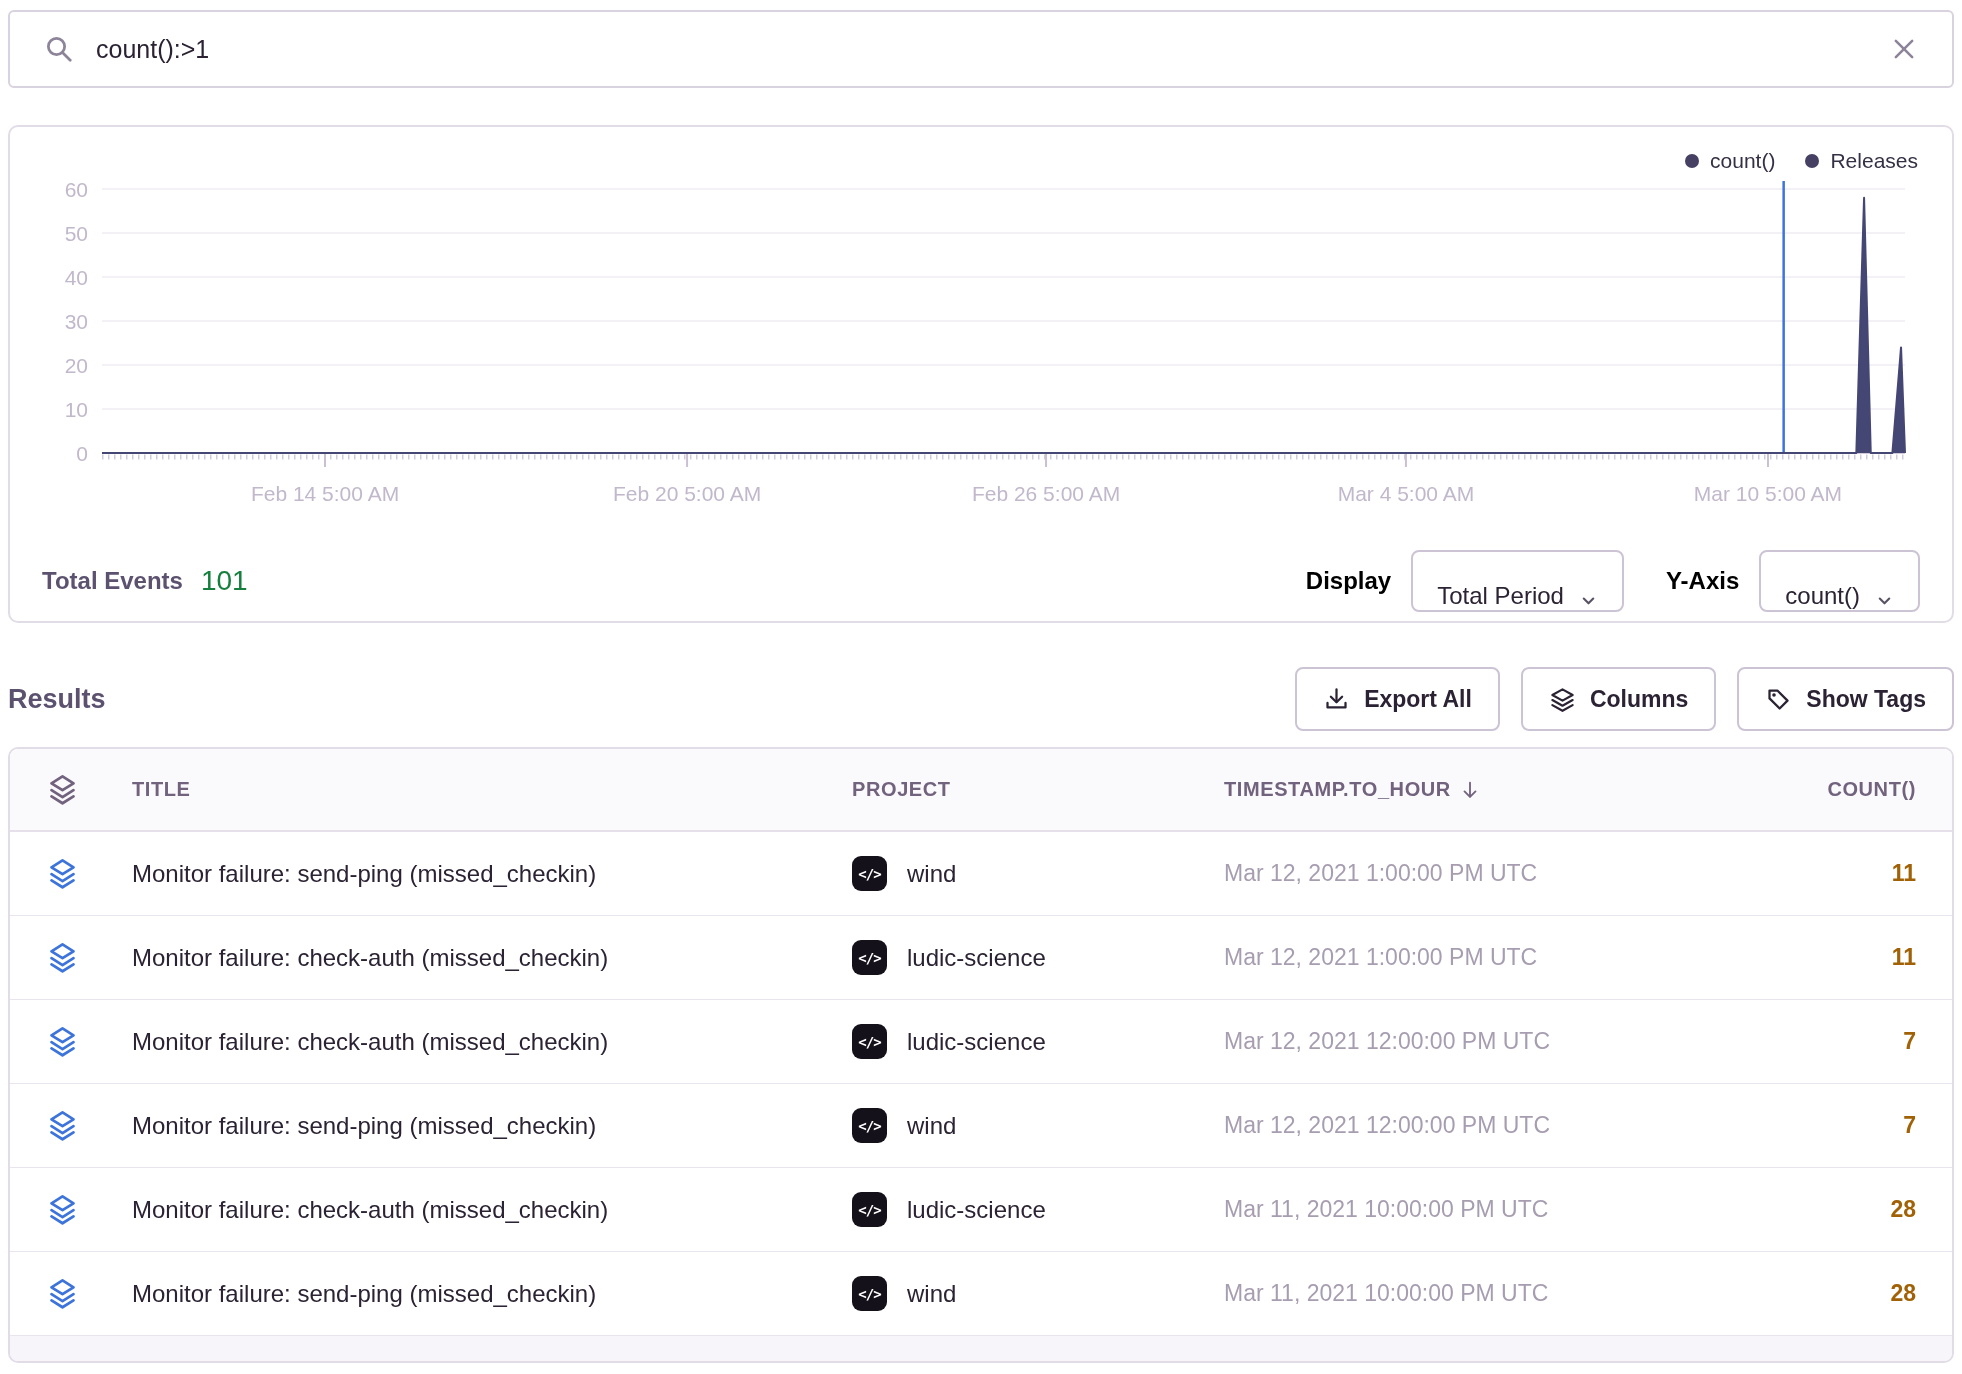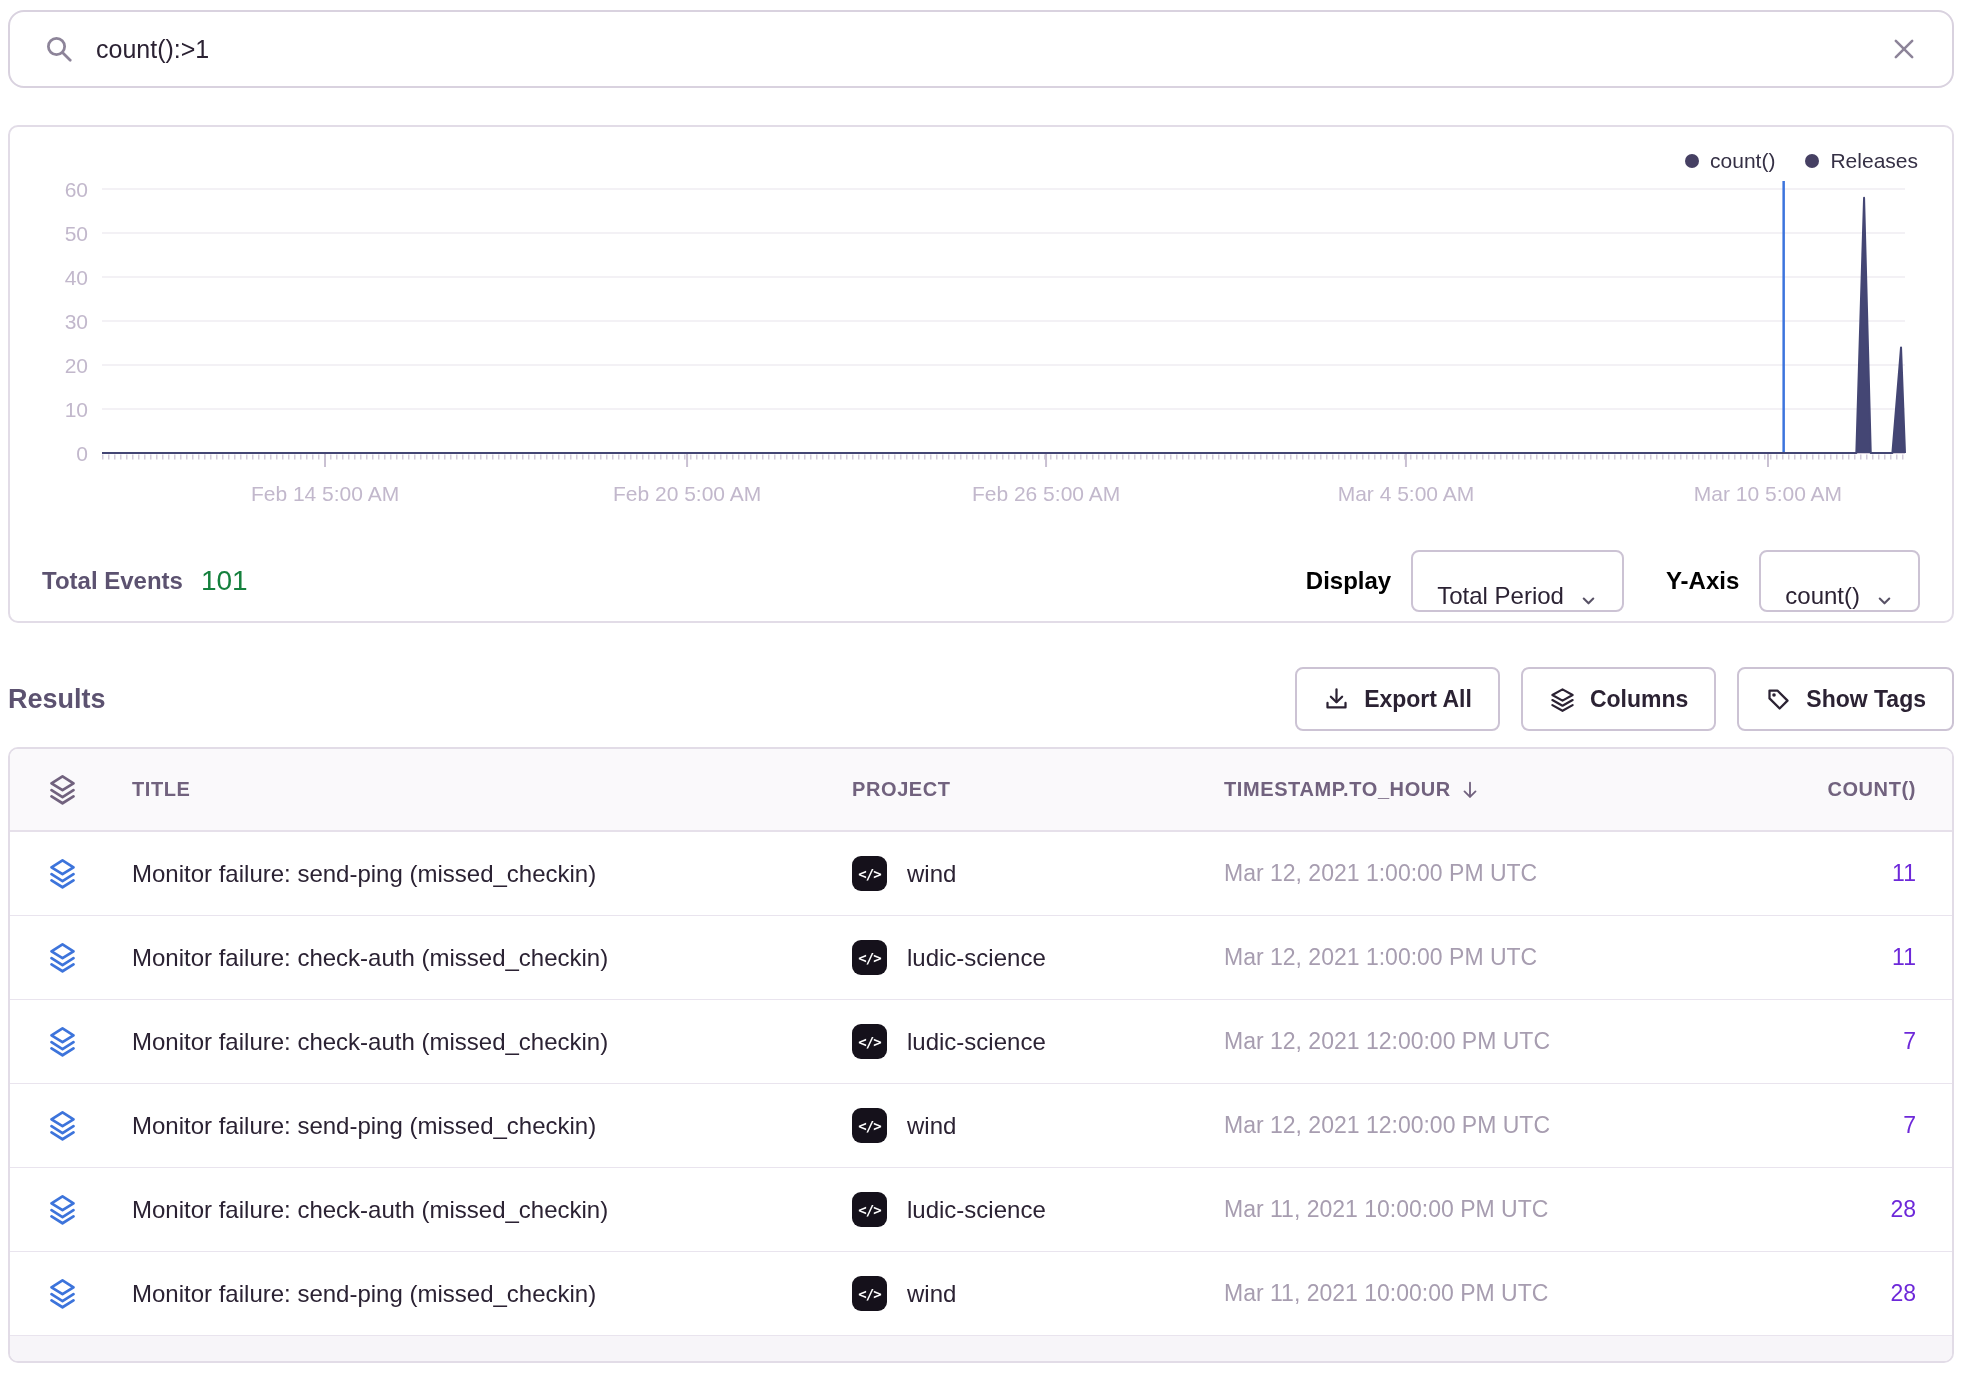--- a/index.html
+++ b/index.html
@@ -5,21 +5,21 @@
   * { box-sizing: border-box; }
   html,body { margin:0; padding:0; }
   body {
     width:1962px; height:1374px; position:relative; overflow:hidden;
     background:#ffffff; color:#2B2233;
     font-family:"Liberation Sans", sans-serif;
   }
   
   .search-bar {
     position:absolute; left:8px; top:10px; width:1946px; height:78px;
-    border:2px solid #D9D2DF; border-radius:16px; background:#fff;
+    border:2px solid #D9D2DF; border-radius:6px; background:#fff;
     display:flex; align-items:center; padding:0 34px;
   }
   .search-bar .mag { width:30px; height:30px; margin-right:22px; flex:none; }
   .search-text { flex:1; font-size:25px; color:#2B2233; white-space:nowrap; }
   .clear-x { width:28px; height:28px; flex:none; cursor:pointer; }
 
   
   .chart-panel {
     position:absolute; left:8px; top:125px; width:1946px; height:498px;
     border:2px solid #E2DCE7; border-radius:10px; background:#fff;
@@ -80,21 +80,21 @@
   .cell-title { font-size:24px; color:#2B2233; padding-left:20px; white-space:nowrap; }
   .pad-l { padding-left:20px; }
   .cell-project { display:flex; align-items:center; gap:20px; font-size:24px; color:#2B2233; }
   .badge {
     width:35px; height:35px; border-radius:9px; background:#15111B; color:#fff;
     display:flex; align-items:center; justify-content:center;
     font-size:14px; font-weight:700; letter-spacing:-1px;
     font-family:"DejaVu Sans Mono", monospace; flex:none;
   }
   .cell-time { font-size:23px; color:#A79DB0; white-space:nowrap; }
-  .cell-count { font-size:23px; font-weight:400; color:#6d28d9; }
+  .cell-count { font-size:23px; font-weight:700; color:#a16207; }
   .stack-icon { width:33px; height:33px; }
   .tfoot { flex:1; background:#F7F5F9; }
 </style>
 </head>
 <body>
 
 <div class="search-bar">
   <svg class="mag" viewBox="0 0 24 24">
     <circle cx="10" cy="10" r="6.5" fill="none" stroke="#8D8499" stroke-width="2.2"></circle>
     <line x1="15" y1="15" x2="21" y2="21" stroke="#8D8499" stroke-width="2.2" stroke-linecap="round"></line>

